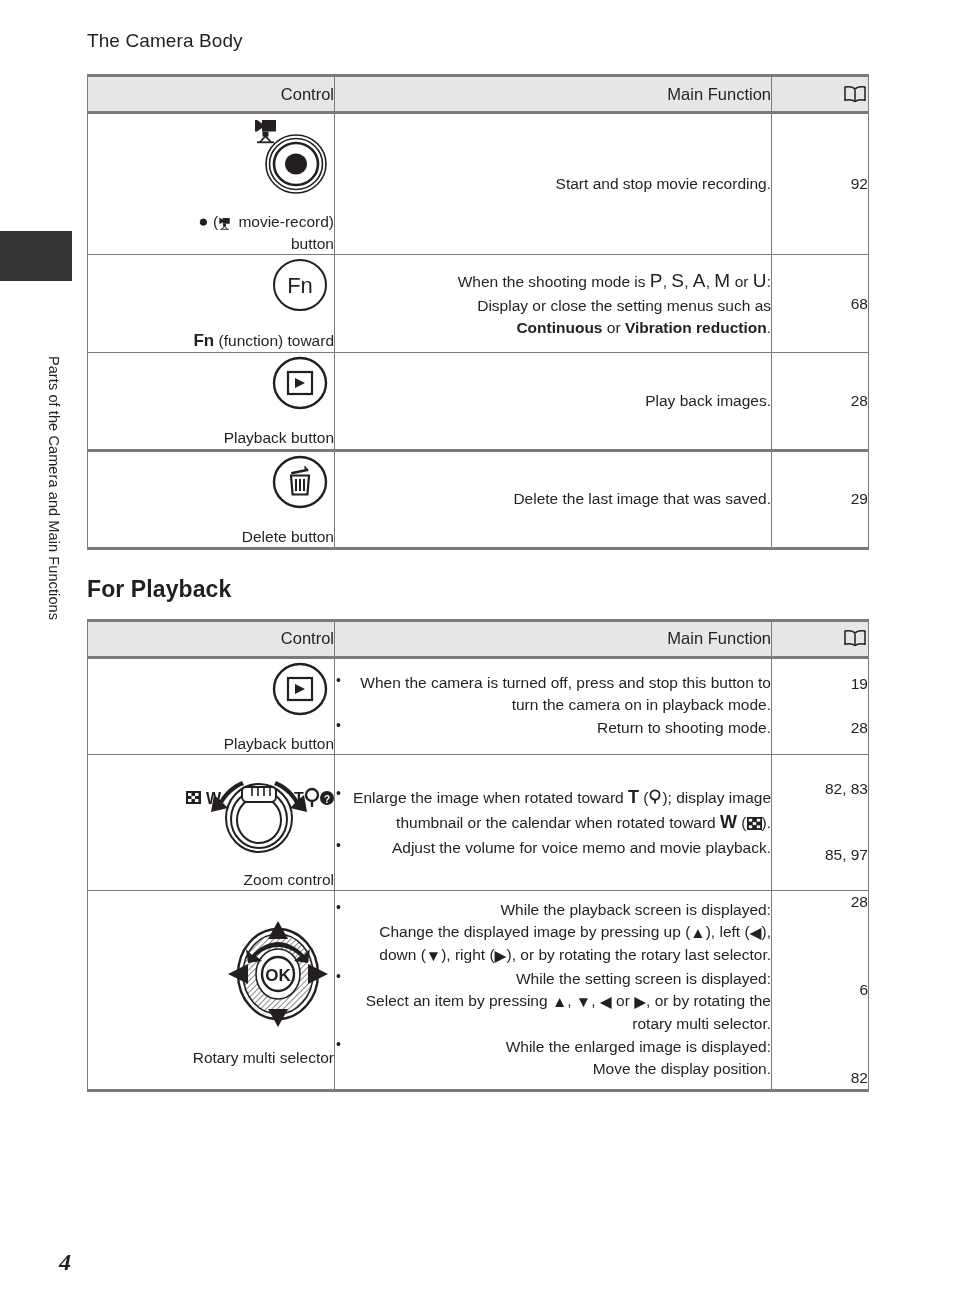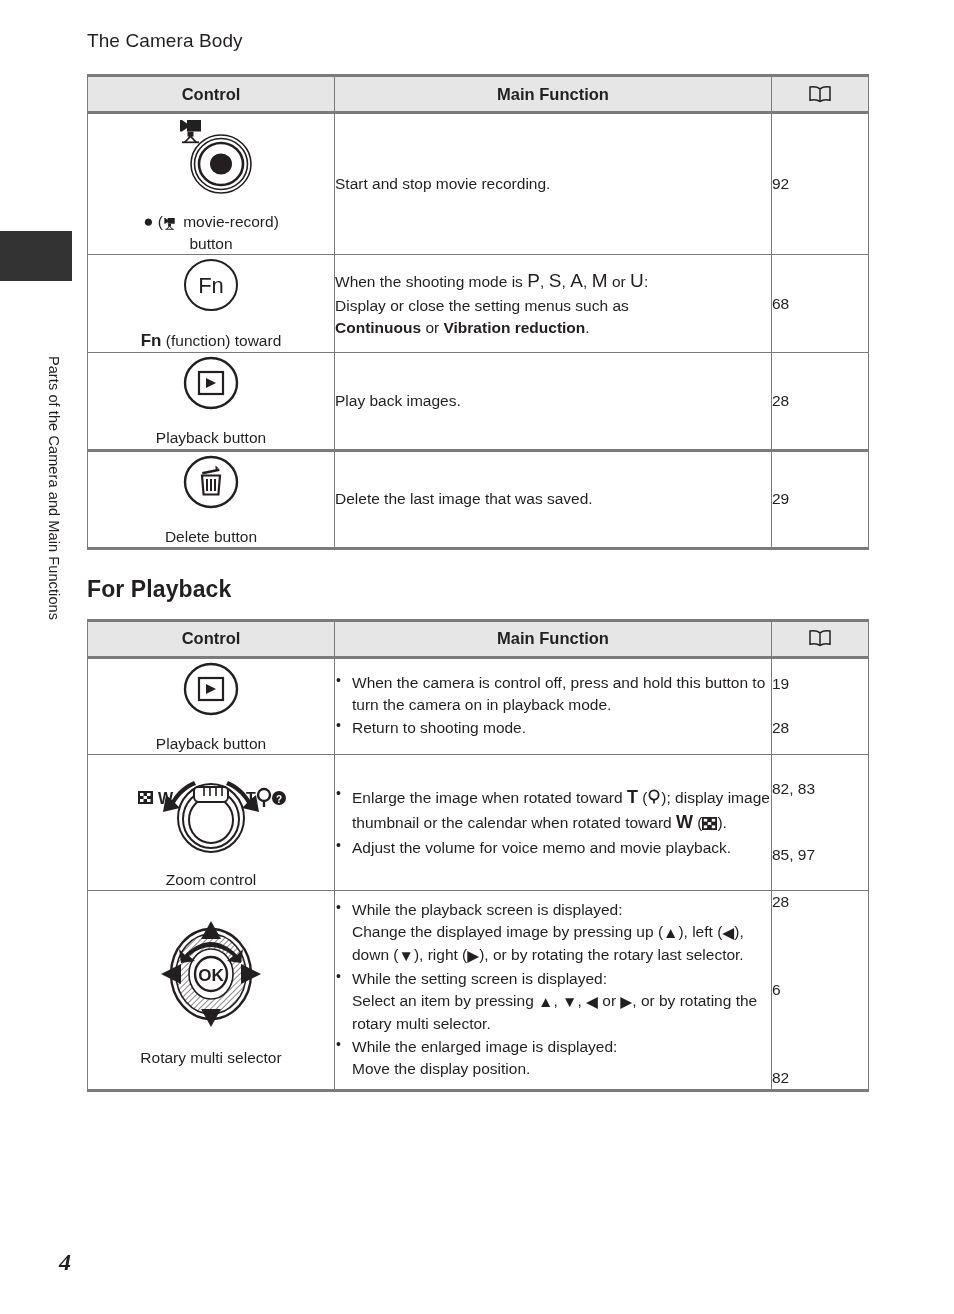--- a/index.html
+++ b/index.html
@@ -69,26 +69,27 @@
   }
   table.ctrl col.c1 { width: 247px; }
   table.ctrl col.c2 { width: 437px; }
   table.ctrl col.c3 { width: 97px; }
 
   table.ctrl th, table.ctrl td {
     border-left: 1.6px solid #7b7b7b;
     border-right: 1.6px solid #7b7b7b;
     vertical-align: middle;
     padding: 0;
+    text-align: right;
   }
   table.ctrl thead th {
     background: #e6e6e6;
     border-top: 3px solid #7b7b7b;
     border-bottom: 3px solid #7b7b7b;
-    font-weight: 700;
+    font-weight: 400;
     font-size: 16.5px;
     height: 34px;
   }
   table.ctrl tbody td {
     border-top: 1.6px solid #7b7b7b;
     border-bottom: 1.6px solid #7b7b7b;
   }
   table.ctrl tbody tr:last-child td {
     border-bottom: 3px solid #7b7b7b;
   }
@@ -325,21 +326,21 @@
             <svg viewBox="0 0 68 64" width="68" height="64">
               <ellipse cx="34" cy="30" rx="26" ry="25" fill="none" stroke="#231f20" stroke-width="2.4"></ellipse>
               <rect x="22" y="19" width="24" height="22" fill="none" stroke="#231f20" stroke-width="2.2"></rect>
               <path d="M29 25 L39 30 L29 35 Z" fill="#231f20"></path>
             </svg>
           </span>
           <span class="ctrl-label">Playback button</span>
         </td>
         <td class="func-cell">
           <ul class="fl">
-            <li>When the camera is control off, press and hold this button to turn the camera on in playback mode.</li>
+            <li>When the camera is turned off, press and stop this button to turn the camera on in playback mode.</li>
             <li>Return to shooting mode.</li>
           </ul>
         </td>
         <td class="ref-cell">
           <span>19</span>
           <span class="gap-line"></span>
           <span>28</span>
         </td>
       </tr>
 

